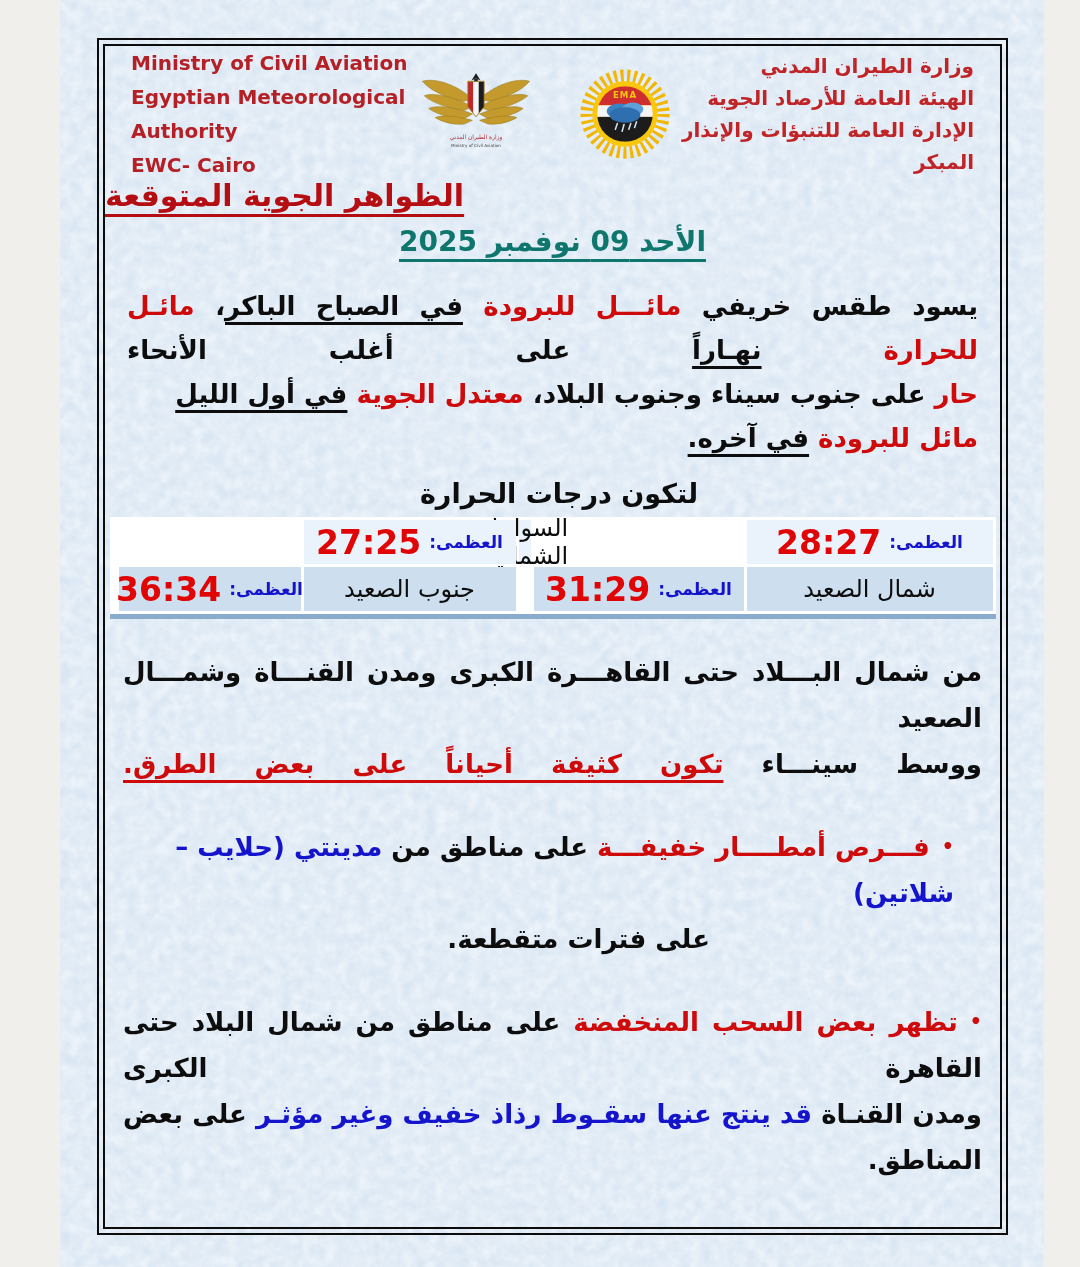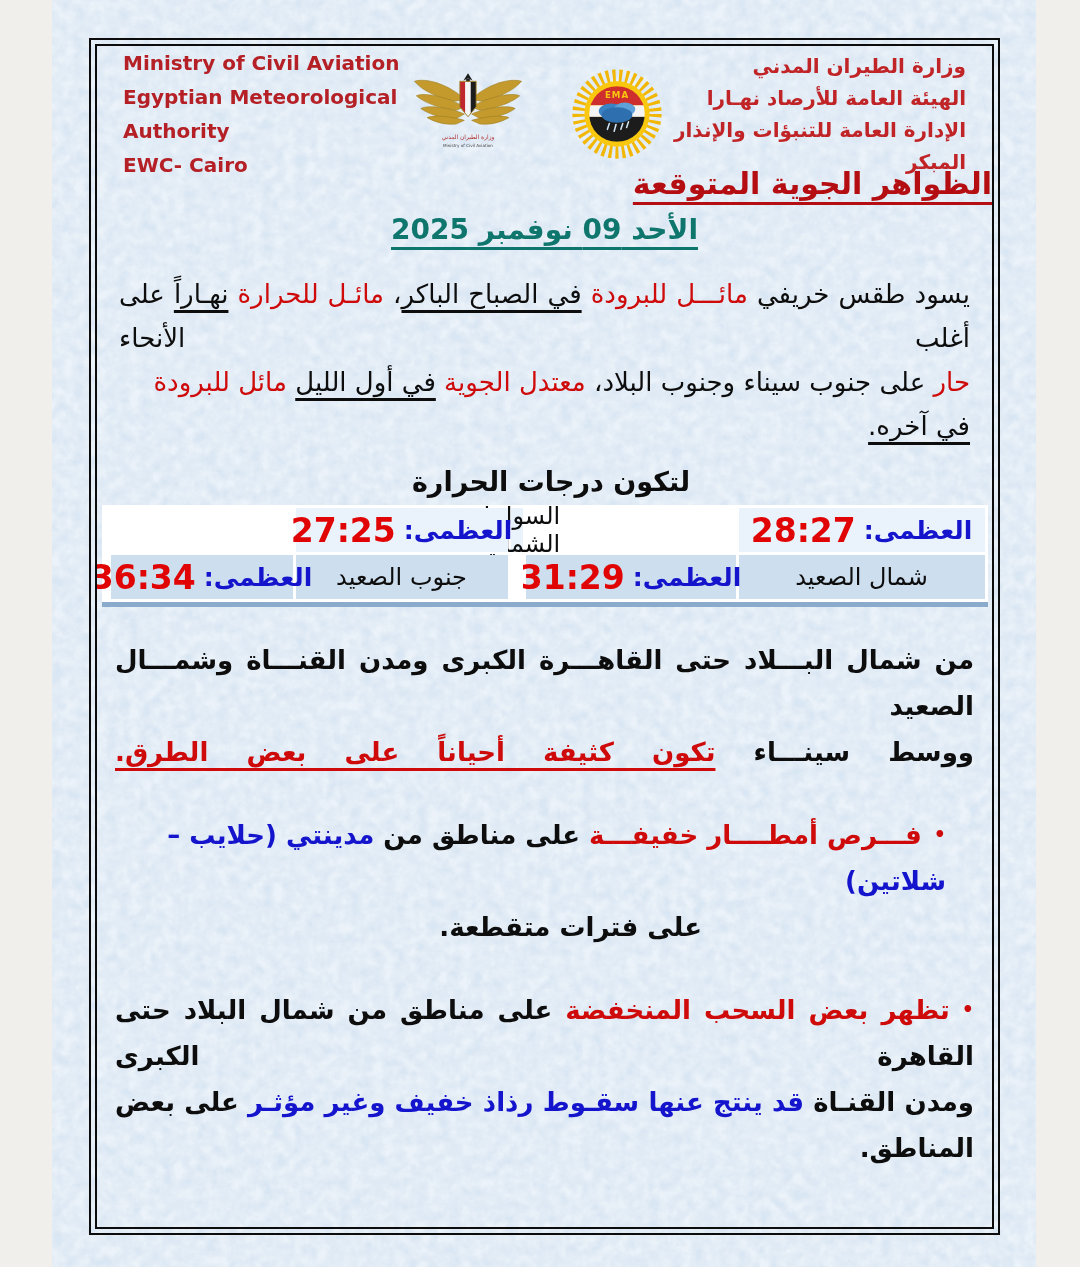--- a/index.html
+++ b/index.html
@@ -2,70 +2,70 @@
 <html lang="ar"><head>
 <meta charset="utf-8">
 <style>
   html,body{margin:0;padding:0;}
   body{
     width:1080px;height:1267px;position:relative;overflow:hidden;
     background:#f0efec;
     font-family:"DejaVu Sans", sans-serif;
   }
   .page{
-    position:absolute;left:52px;top:0;width:984px;height:1267px;
+    position:absolute;left:60px;top:0;width:984px;height:1267px;
     background:#d9e6f3;
   }
   .texture{position:absolute;left:0;top:0;width:100%;height:100%;opacity:.5;}
   .frame{
     position:absolute;left:37px;top:38px;width:911px;height:1197px;
     box-sizing:border-box;border:2px solid #0c0c0c;padding:4px;
   }
   .frame-inner{
     box-sizing:border-box;width:100%;height:100%;
     border:2px solid #0c0c0c;position:relative;overflow:hidden;
   }
   
   .hdr{display:flex;align-items:center;margin-top:16px;padding:0 26px;height:104px;}
   .en{width:338px;font-size:20px;font-weight:bold;color:#b42025;line-height:34px;}
   .wings{width:118px;height:98px;flex:0 0 auto;margin-left:2px;}
   .ema{width:96px;height:96px;flex:0 0 auto;margin-left:42px;}
   .ar{margin-left:auto;direction:rtl;text-align:right;font-size:20px;font-weight:bold;color:#c02427;line-height:32px;}
   
   .title{
-    text-align:right;direction:rtl;
+    margin-top:12px;text-align:left;direction:rtl;
     font-size:30px;font-weight:bold;color:#b50e12;
     text-decoration:underline;text-decoration-thickness:2.5px;text-underline-offset:8px;
   }
   .date{
     margin-top:12px;text-align:center;direction:rtl;
     font-size:28px;font-weight:bold;color:#0f766e;
     text-decoration:underline;text-decoration-thickness:2.5px;text-underline-offset:8px;
   }
   
   .c-k{color:#0d0d0d}.c-r{color:#cf0a0a}.c-b{color:#1414cc}
   .u{text-decoration:underline;text-decoration-thickness:2.5px;text-underline-offset:7px;}
-  .intro{margin-top:26px;padding:0 22px;direction:rtl;font-weight:normal;font-size:26px;}
+  .intro{margin-top:26px;padding:0 22px;direction:rtl;font-weight:bold;font-size:26px;}
   .intro .ln{line-height:44px;}
   .intro .ln:nth-child(1){text-align:justify;text-align-last:justify;}
   .intro .ln:nth-child(2){text-align:right;}
   
   .cap{margin-top:18px;text-align:center;direction:rtl;font-size:27px;font-weight:bold;color:#0d0d0d;margin-left:13px;}
   .temps{
     width:880px;margin:8px auto 0;background:#ffffff;padding:3px;
     border-bottom:5px solid #8aabcb;box-sizing:content-box;
     display:grid;row-gap:3px;
   }
   .trow{display:grid;direction:rtl;grid-template-columns:246px 210px 12px 212px 182px;column-gap:3px;}
   .cell{display:flex;align-items:center;justify-content:center;height:44px;direction:rtl;}
   .trow:nth-child(1) .cell{background:#eaf3fc;}
   .trow:nth-child(2) .cell{background:#cddeee;}
   .trow .sp{background:#ffffff !important;}
   .region{font-size:24px;font-weight:normal;color:#0d0d0d;}
-  .tlabel{font-size:25px;font-weight:bold;color:#1414cc;margin-left:8px;}
+  .tlabel{font-size:17px;font-weight:bold;color:#1414cc;margin-left:8px;}
   .tval{font-size:33px;font-weight:bold;color:#e00404;}
   
   .bullets{margin-top:30px;padding:0 18px;direction:rtl;font-weight:bold;font-size:26px;}
   .bullets .ln{line-height:46px;}
   .bullet+.bullet{margin-top:36px;}
   .mark{color:#cf0a0a;font-size:19px;margin-left:12px;vertical-align:3px;}
   .bullet:nth-child(1) .ln:nth-child(1),
   .bullet:nth-child(1) .ln:nth-child(2){text-align:justify;text-align-last:justify;}
   .bullet:nth-child(1) .ln:nth-child(3){text-align:right;margin-right:40px;}
   .bullet:nth-child(2) .ln:nth-child(1){text-align:right;margin-right:28px;}
@@ -141,21 +141,21 @@
               <line x1="49" y1="61" x2="47" y2="68"></line>
               <line x1="56" y1="60" x2="54" y2="66"></line>
               <line x1="62" y1="58" x2="60" y2="64"></line>
             </g>
             <text x="50" y="33" font-size="9" font-weight="bold" fill="#f9c80e" text-anchor="middle" letter-spacing="1">EMA</text>
           </g>
         </svg>
 
         <div class="ar">
           <div>وزارة الطيران المدني</div>
-          <div>الهيئة العامة للأرصاد نهـارا</div>
+          <div>الهيئة العامة للأرصاد الجوية</div>
           <div>الإدارة العامة للتنبؤات والإنذار المبكر</div>
         </div>
       </div>
 
       <div class="title">الظواهر الجوية المتوقعة</div>
       <div class="date">الأحد 09 نوفمبر 2025</div>
 
       <div class="intro" id="intro">
           <div class="ln"><span class="c-k">يسود طقس خريفي </span><span class="c-r">مائـــل للبرودة </span><span class="c-k u">في الصباح الباكر</span><span class="c-k">، </span><span class="c-r">مائـل للحرارة </span><span class="c-k u">نهـاراً</span><span class="c-k"> على أغلب الأنحاء</span></div>
           <div class="ln"><span class="c-r">حار</span><span class="c-k"> على جنوب سيناء وجنوب البلاد، </span><span class="c-r">معتدل الجوية </span><span class="c-k u">في أول الليل</span><span class="c-k"> </span><span class="c-r">مائل للبرودة </span><span class="c-k u">في آخره.</span></div>

